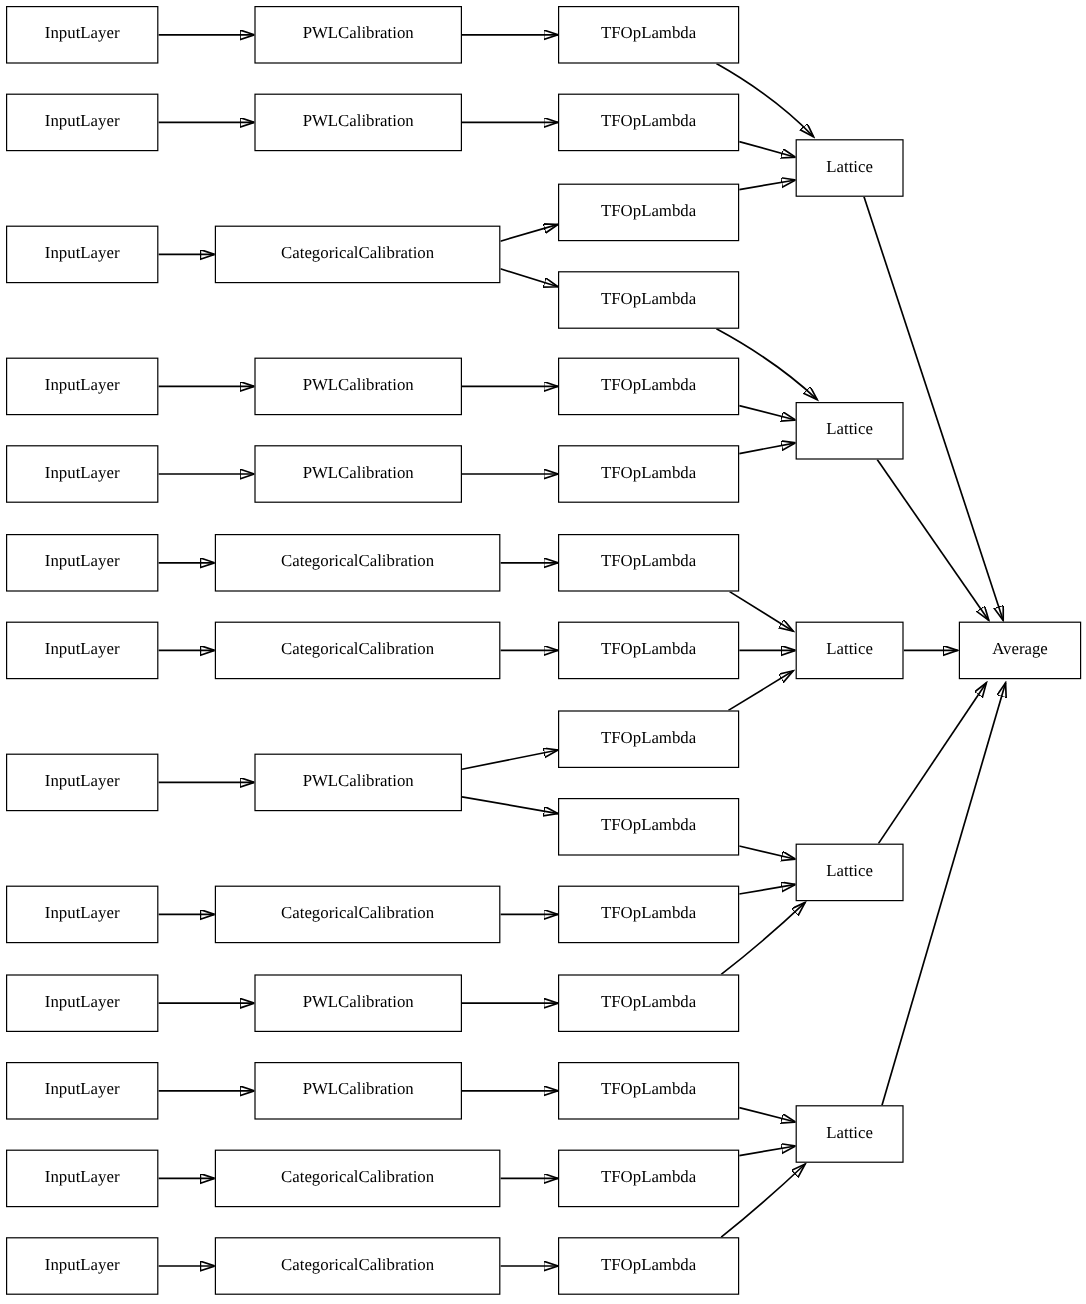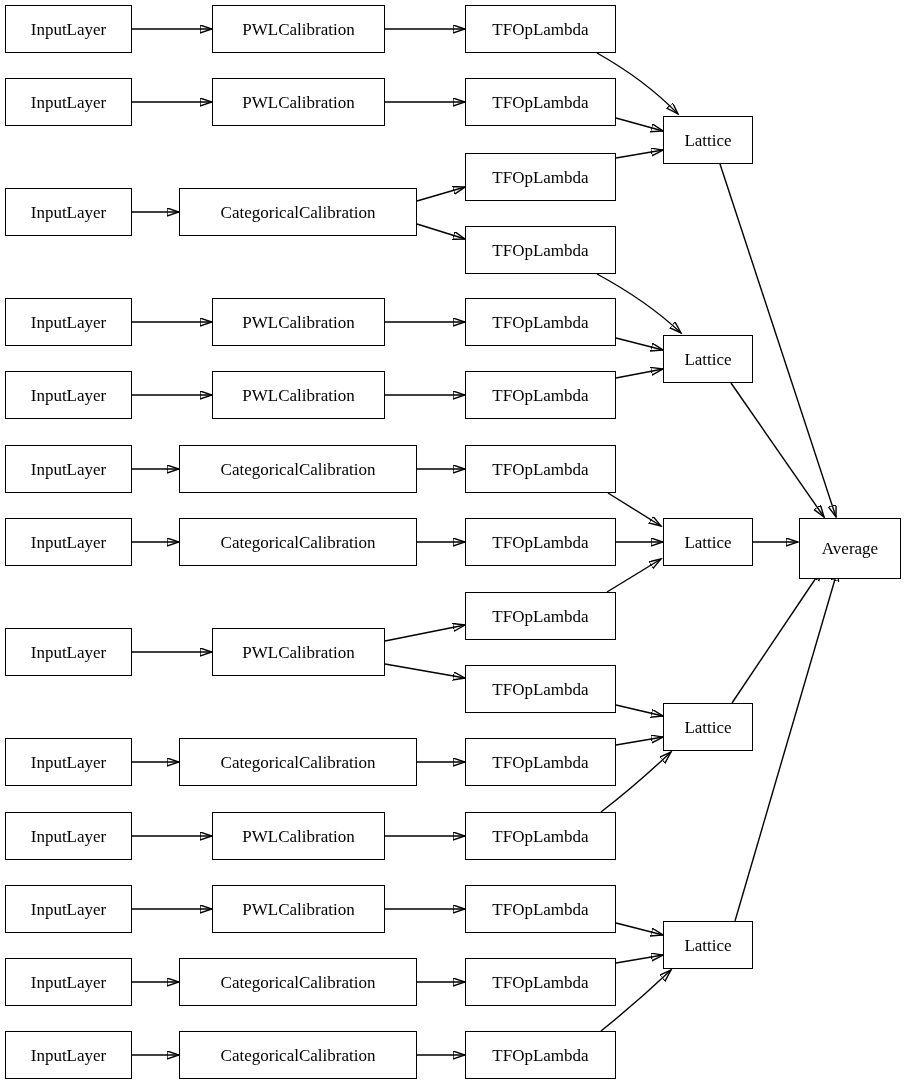--- a/index.html
+++ b/index.html
@@ -29,21 +29,21 @@
   }
   .node {
     position: absolute;
     box-sizing: border-box;
     border: 1.5px solid #000000;
     background: #ffffff;
     color: #000000;
     display: flex;
     align-items: center;
     justify-content: center;
-    font-size: 17px;
+    font-size: 14px;
     line-height: 1;
     white-space: nowrap;
   }
 </style>
 </head>
 <body>
 
 <div class="diagram-canvas">
   <svg class="edge-layer" width="905" height="1087" viewBox="0 0 905 1087" xmlns="http://www.w3.org/2000/svg">
     <defs>
@@ -142,15 +142,15 @@
       <div class="node" style="left: 465px; top: 738px; width: 151px; height: 48px;">TFOpLambda</div>
       <div class="node" style="left: 465px; top: 812px; width: 151px; height: 48px;">TFOpLambda</div>
       <div class="node" style="left: 465px; top: 885px; width: 151px; height: 48px;">TFOpLambda</div>
       <div class="node" style="left: 465px; top: 958px; width: 151px; height: 48px;">TFOpLambda</div>
       <div class="node" style="left: 465px; top: 1031px; width: 151px; height: 48px;">TFOpLambda</div>
       <div class="node" style="left: 663px; top: 116px; width: 90px; height: 48px;">Lattice</div>
       <div class="node" style="left: 663px; top: 335px; width: 90px; height: 48px;">Lattice</div>
       <div class="node" style="left: 663px; top: 518px; width: 90px; height: 48px;">Lattice</div>
       <div class="node" style="left: 663px; top: 703px; width: 90px; height: 48px;">Lattice</div>
       <div class="node" style="left: 663px; top: 921px; width: 90px; height: 48px;">Lattice</div>
-      <div class="node" style="left: 799px; top: 518px; width: 102px; height: 61px;">Average</div>
+      <div class="node" style="left: 799px; top: 518px; width: 102px; height: 48px;">Average</div>
     </div>
 </div>
 
 </body></html>

